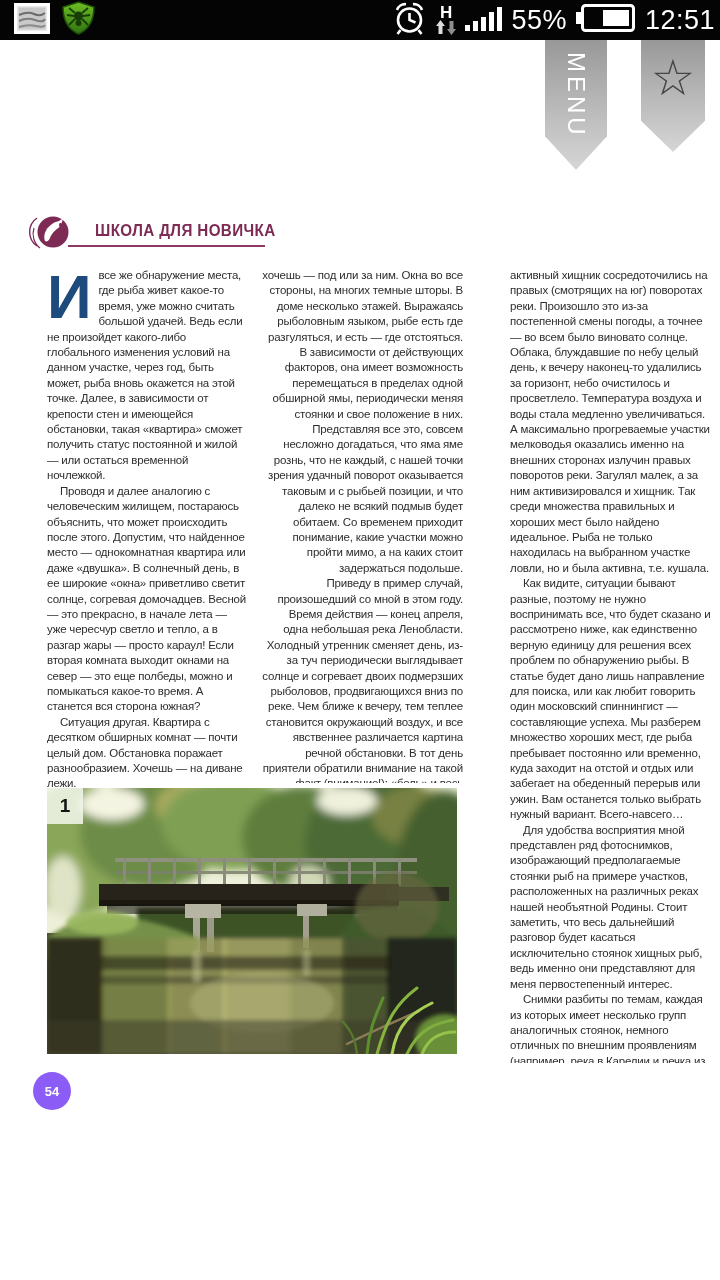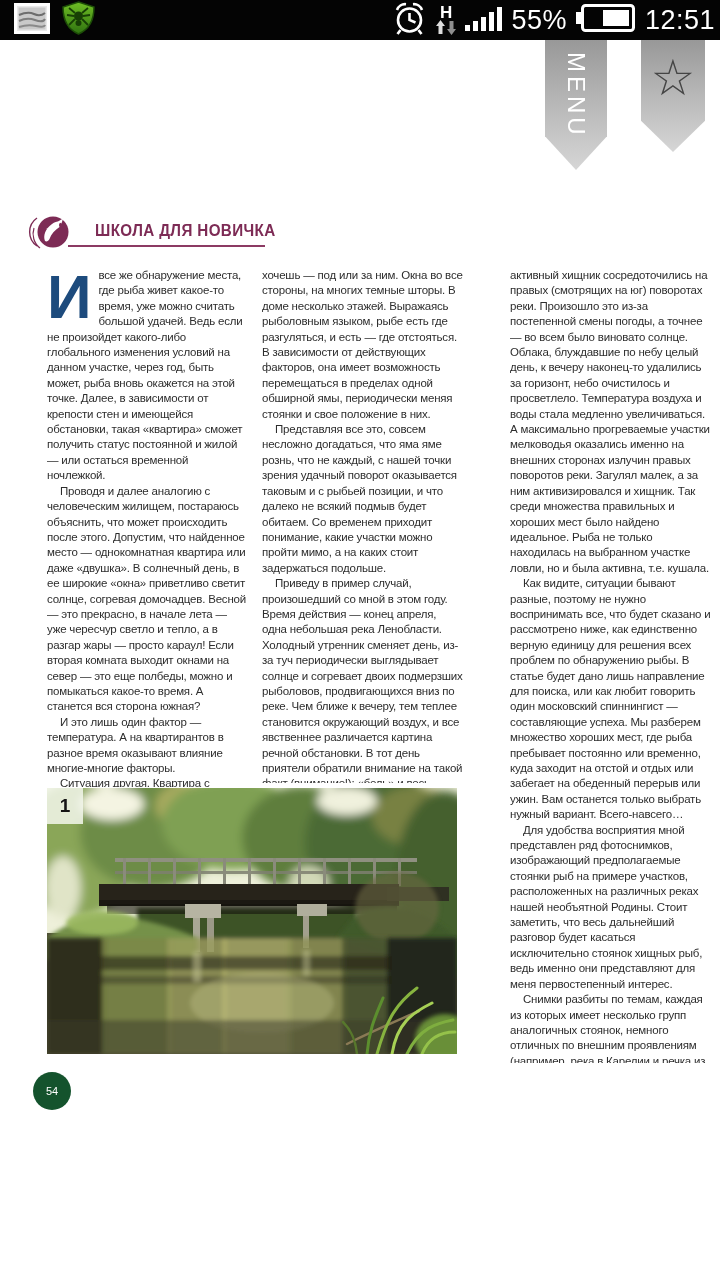--- a/index.html
+++ b/index.html
@@ -28,34 +28,34 @@
       color:#7d2b55;letter-spacing:0.4px;transform:scaleX(0.95);transform-origin:left;}
   .section-rule{position:absolute;left:68px;top:245px;width:197px;height:2px;background:#8c3a63;}
   .logo-wrap{position:absolute;left:28px;top:206px;width:48px;height:48px;}
 
   
   .col{position:absolute;top:268px;width:201px;font-size:11.5px;line-height:15.4px;
        color:#2d2d2d;letter-spacing:-0.2px;overflow:hidden;}
   .col p{margin:0;text-indent:13px;}
   .col p.no-indent{text-indent:0;}
   .col-1{left:47px;height:519px;}
-  .col-2{left:262px;height:515px;}
+  .col-2{left:262px;height:515px;text-align:right;}
   .col-3{left:477px;height:795px;margin-left:33px;}
   .dropcap{float:left;color:#1d4b7d;font-weight:bold;font-size:62px;line-height:54px;
        height:59px;margin:2px 7px 0 0;}
 
   
   .photo{position:absolute;left:47px;top:788px;width:410px;height:266px;overflow:hidden;background:#6d7a42;}
   .photo-label{position:absolute;left:0;top:0;width:36px;height:36px;background:rgba(243,247,236,0.85);
        display:flex;align-items:center;justify-content:center;font-size:19px;font-weight:bold;color:#141414;}
 
   
   .page-badge{position:absolute;left:33px;top:1072px;width:38px;height:38px;border-radius:50%;
-       background:#14532d;color:#fff;display:flex;align-items:center;justify-content:center;
-       font-size:11px;font-weight:normal;}
+       background:#8b5cf6;color:#fff;display:flex;align-items:center;justify-content:center;
+       font-size:13px;font-weight:bold;}
 </style>
 </head>
 <body>
 
 <div class="screen">
 
   <div class="status-bar">
     <div class="sb-left">
       <span>
         <svg width="36" height="31" viewBox="0 0 36 31">
@@ -151,21 +151,20 @@
     </svg>
   </div>
   <div class="section-title">ШКОЛА ДЛЯ НОВИЧКА</div>
   <div class="section-rule"></div>
 
   <div class="col col-1">
     <p class="no-indent">
       <span class="dropcap">И</span><span>все же обнаружение места, где рыба живет какое-то время, уже можно считать большой удачей. Ведь если не произойдет какого-либо глобального изменения условий на данном участке, через год, быть может, рыба вновь окажется на этой точке. Далее, в зависимости от крепости стен и имеющейся обстановки, такая «квартира» сможет получить статус постоянной и жилой — или остаться временной ночлежкой.</span>
     </p>
     <p>Проводя и далее аналогию с человеческим жилищем, постараюсь объяснить, что может происходить после этого. Допустим, что найденное место — однокомнатная квартира или даже «двушка». В солнечный день, в ее широкие «окна» приветливо светит солнце, согревая домочадцев. Весной — это прекрасно, в начале лета — уже чересчур светло и тепло, а в разгар жары — просто караул! Если вторая комната выходит окнами на север — это еще полбеды, можно и помыкаться какое-то время. А станется вся сторона южная?</p>
-    <p>И это лишь один фактор — температура. А на квартирантов в разное время оказывают влияние многие-многие факторы.</p>
     <p>Ситуация другая. Квартира с десятком обширных комнат — почти целый дом. Обстановка поражает разнообразием. Хочешь — на диване лежи,</p>
   </div>
 
   <div class="col col-2">
     <p class="no-indent">хочешь — под или за ним. Окна во все стороны, на многих темные шторы. В доме несколько этажей. Выражаясь рыболовным языком, рыбе есть где разгуляться, и есть — где отстояться. В зависимости от действующих факторов, она имеет возможность перемещаться в пределах одной обширной ямы, периодически меняя стоянки и свое положение в них.</p>
     <p>Представляя все это, совсем несложно догадаться, что яма яме рознь, что не каждый, с нашей точки зрения удачный поворот оказывается таковым и с рыбьей позиции, и что далеко не всякий подмыв будет обитаем. Со временем приходит понимание, какие участки можно пройти мимо, а на каких стоит задержаться подольше.</p>
     <p>Приведу в пример случай, произошедший со мной в этом году. Время действия — конец апреля, одна небольшая река Ленобласти. Холодный утренник сменяет день, из-за туч периодически выглядывает солнце и согревает двоих подмерзших рыболовов, продвигающихся вниз по реке. Чем ближе к вечеру, тем теплее становится окружающий воздух, и все явственнее различается картина речной обстановки. В тот день приятели обратили внимание на такой факт (внимание!): «бель» и весь</p>
   </div>
 
   <div class="col col-3">

